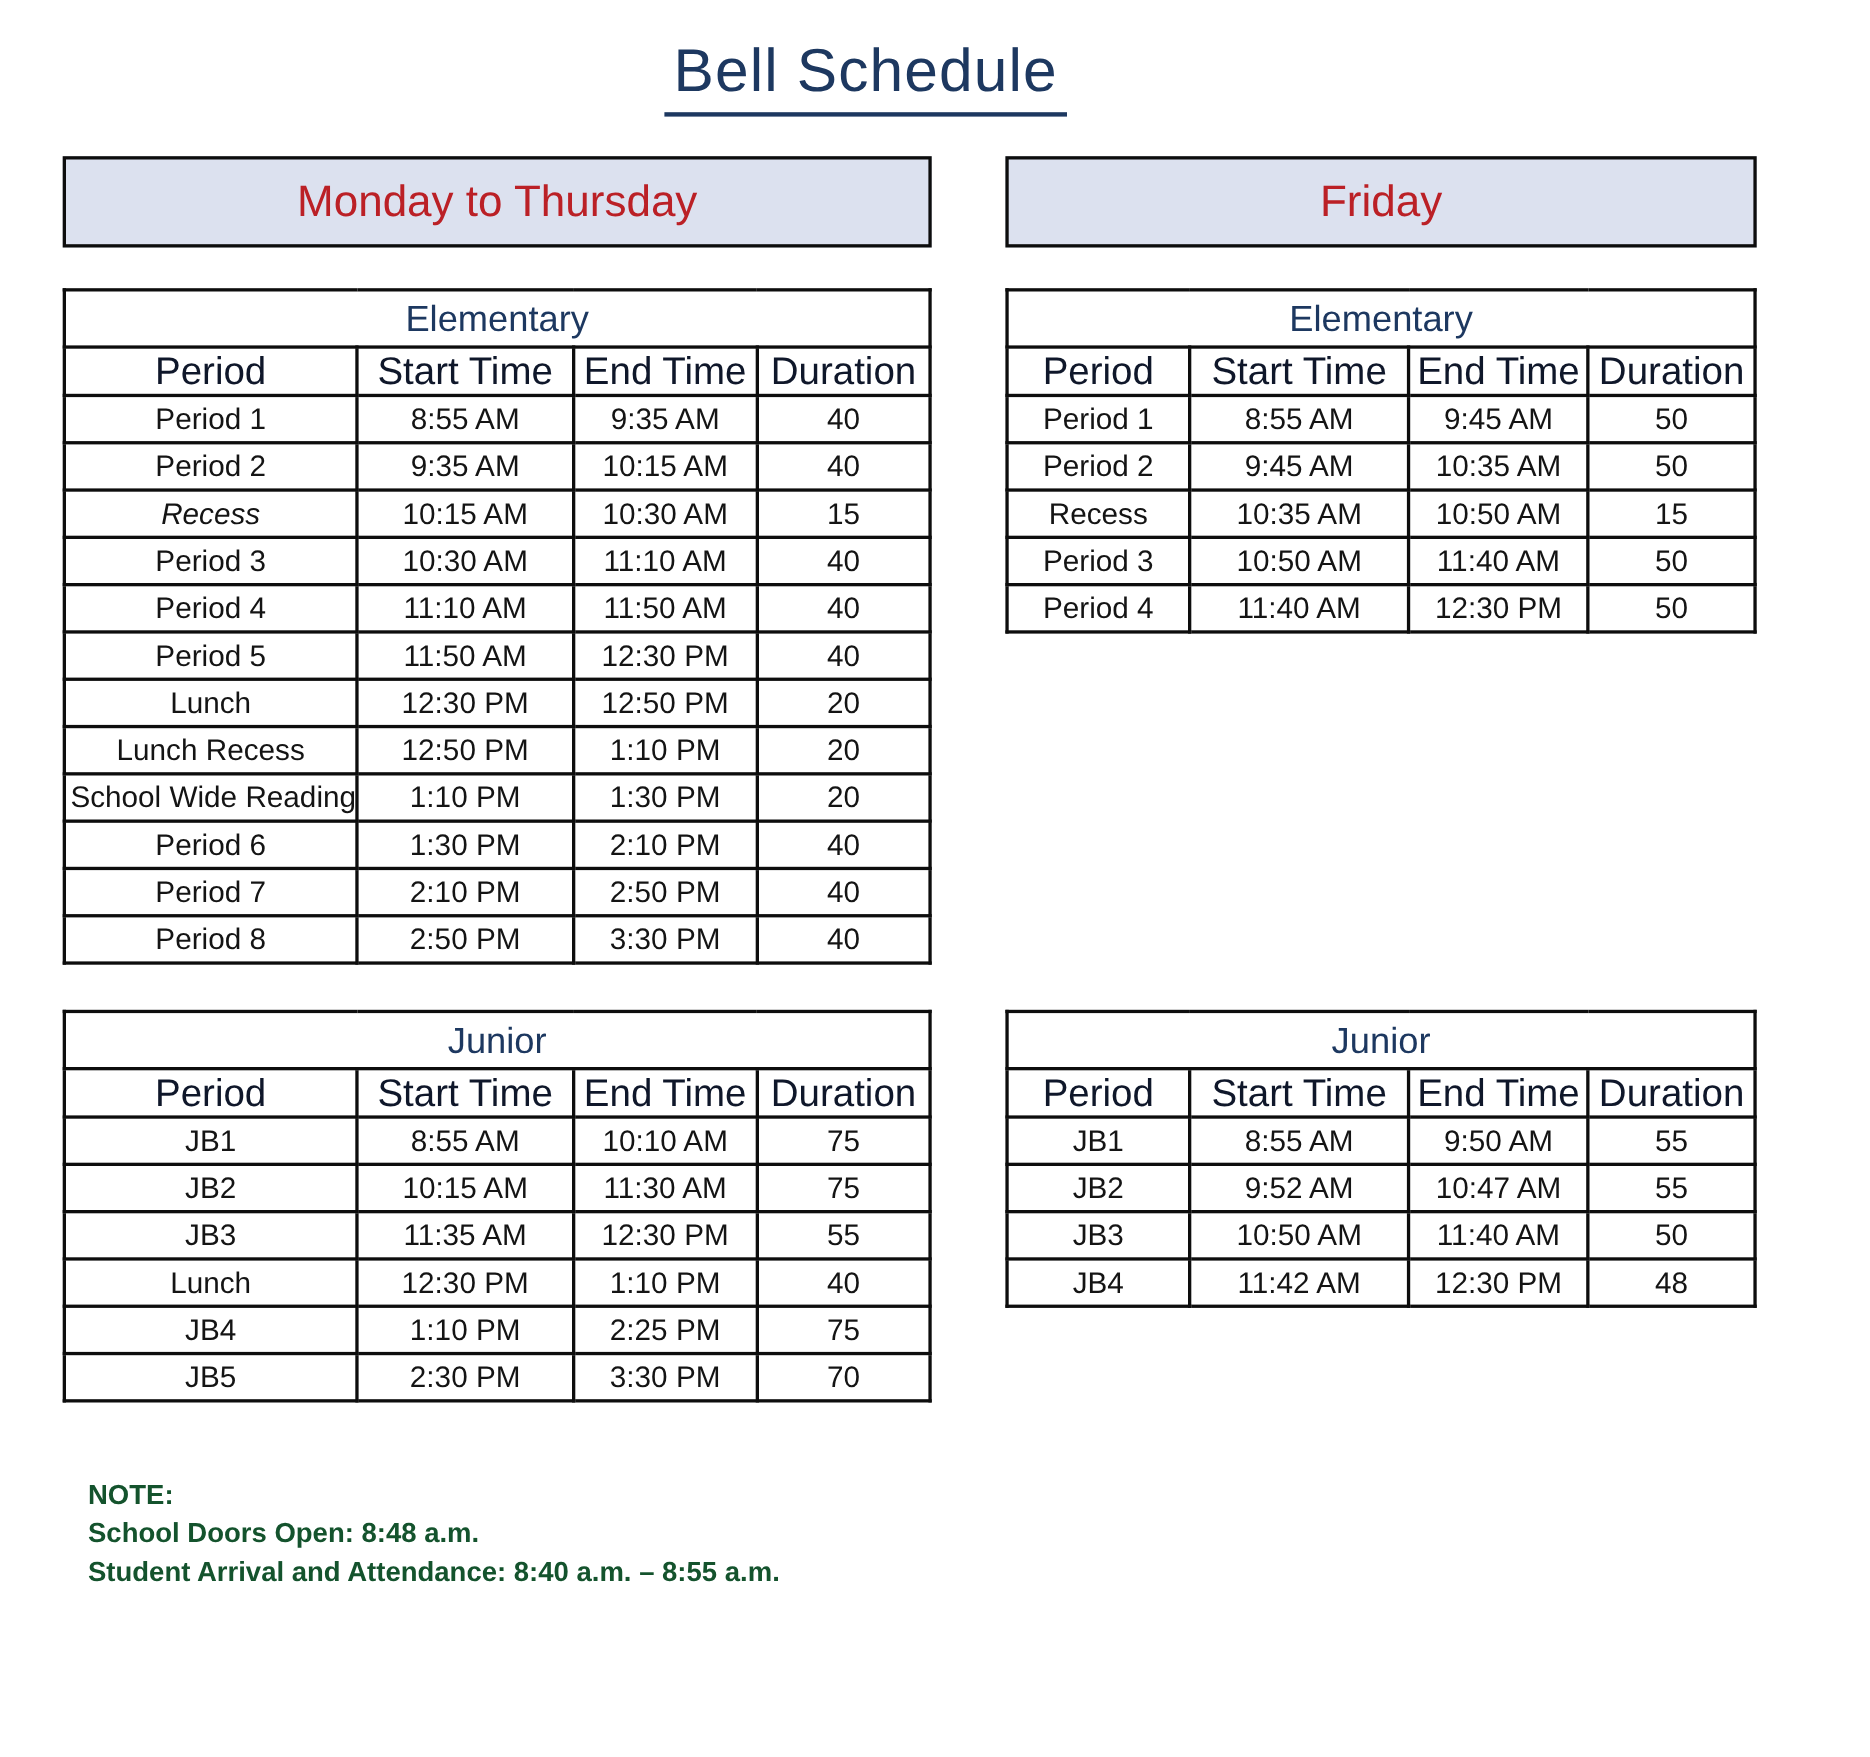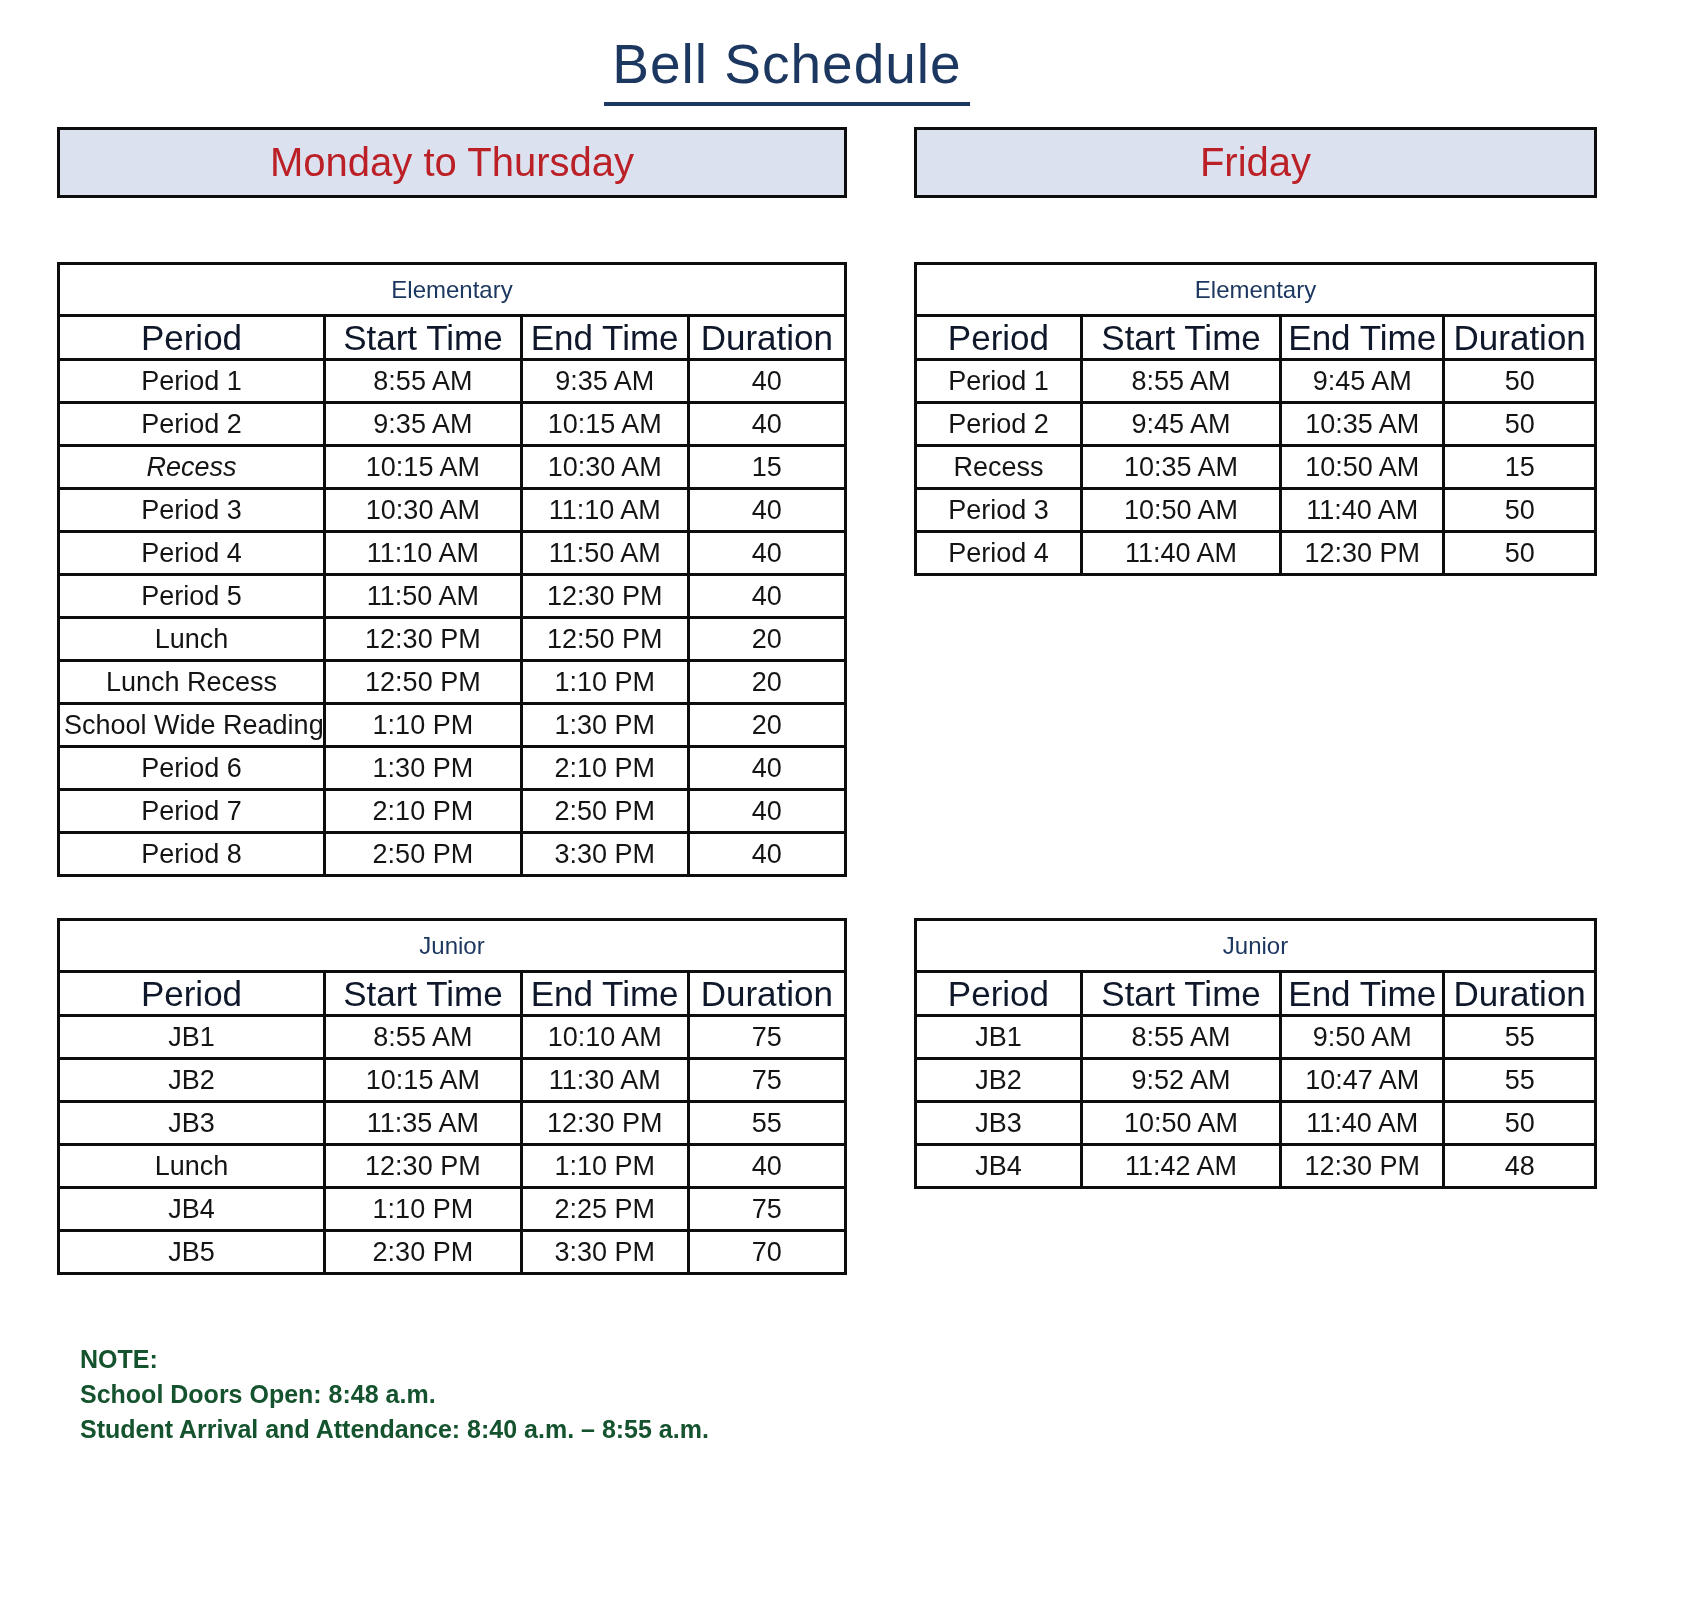--- a/index.html
+++ b/index.html
@@ -27,22 +27,22 @@
     font-weight:400;
     color:#1d3860;
     border-bottom:4px solid #1d3860;
     padding:0 8px 6px 8px;
     letter-spacing:1px;
   }
 
   
   .section-header{
     position:absolute;
-    top:127px;
-    height:71px;
+    top:142px;
+    height:83px;
     background:#dce1ef;
     border:3px solid #0d0d0d;
     display:flex;
     align-items:center;
     justify-content:center;
   }
   .section-header .hdr-label{
     color:#bb2026;
     font-size:40px;
     font-weight:400;
@@ -60,21 +60,21 @@
   table.sched th, table.sched td{
     border:3px solid #0d0d0d;
     text-align:center;
     vertical-align:middle;
     padding:0 4px;
     overflow:hidden;
     white-space:nowrap;
   }
   table.sched .title-row th{
     height:52px;
-    font-size:24px;
+    font-size:33px;
     font-weight:400;
     color:#1d3860;
   }
   table.sched .head-row th{
     height:44px;
     font-size:35px;
     font-weight:400;
     color:#0f172a;
   }
   table.sched td{

